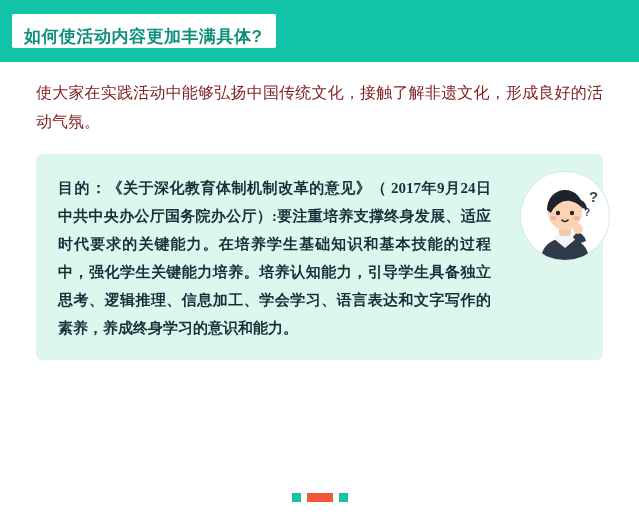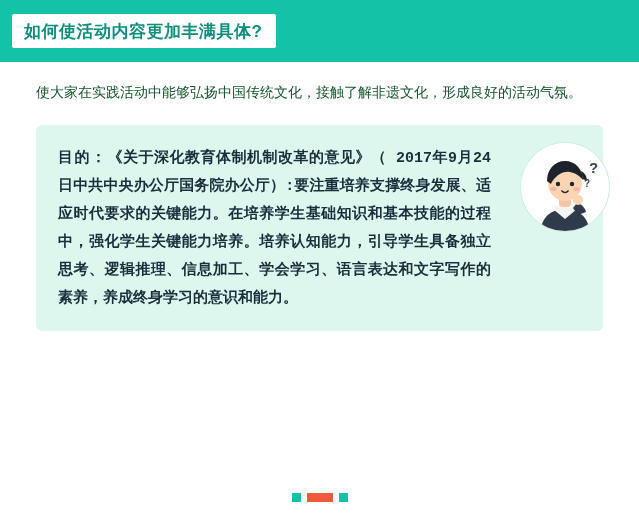--- a/index.html
+++ b/index.html
@@ -51,21 +51,21 @@
     align-items: center;
     justify-content: center;
     letter-spacing: 0.5px;
     box-sizing: border-box;
     border: 3px solid #ffffff;
   }
   .q-title-wrap {
     margin-left: 12px;
     height: 34px;
     display: flex;
-    align-items: center;
+    align-items: flex-end;
     background: #ffffff;
     padding: 0 14px 0 12px;
     border-radius: 2px;
     flex: 0 0 auto;
   }
   .q-title {
     color: #0e8f7c;
     font-size: 17px;
     font-weight: bold;
     letter-spacing: 0.5px;
@@ -77,22 +77,22 @@
     position: absolute;
     left: 0;
     top: 62px;
     width: 639px;
     height: 454px;
     background: #ffffff;
     box-sizing: border-box;
     padding: 16px 36px 0 36px;
   }
   .para {
-    color: #14532d;
-    font-size: 14px;
+    color: #7f1d1d;
+    font-size: 16px;
     line-height: 29px;
     text-align: justify;
     margin: 0 0 2px 0;
     font-family: "Liberation Serif", serif;
   }
 
   
   .note-card {
     position: relative;
     margin-top: 18px;
@@ -101,21 +101,21 @@
     padding: 20px 112px 18px 22px;
     box-sizing: border-box;
     min-height: 180px;
   }
   .note-text {
     color: #17303a;
     font-size: 15px;
     line-height: 28px;
     font-weight: bold;
     text-align: justify;
-    font-family: Liberation Mono, monospace;
+    font-family: Liberation Serif, serif;
     margin: 0;
   }
   .note-text .lead {
     letter-spacing: 1px;
   }
   
   .avatar {
     position: absolute;
     right: -6px;
     top: 18px;

